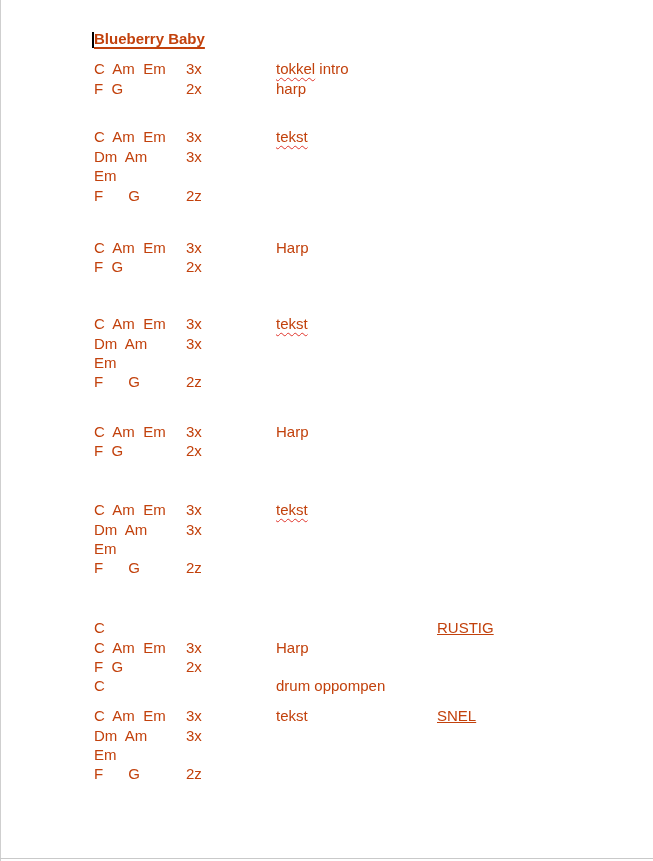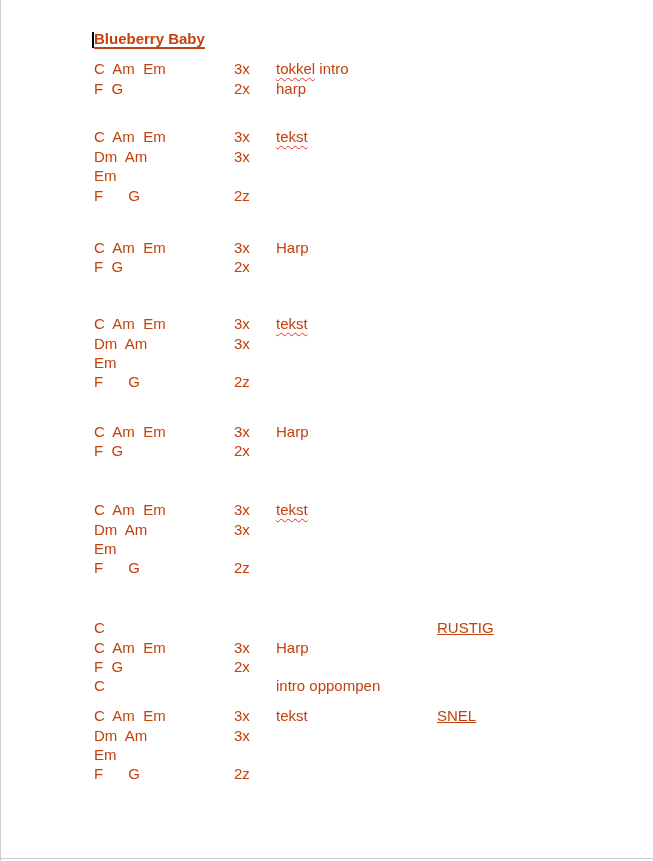--- a/index.html
+++ b/index.html
@@ -57,21 +57,21 @@
     left: 0;
     width: 653px;
     height: 19px;
   }
   .cell {
     position: absolute;
     top: 0;
     white-space: pre;
   }
   .col-chords { left: 94px; }
-  .col-repeat { left: 186px; margin-left: 48px; }
+  .col-repeat { left: 186px; }
   .col-label  { left: 276px; }
   .col-tempo  { left: 437px; text-decoration: underline; }
   .mis {
     text-decoration: underline;
     text-decoration-style: wavy;
     text-decoration-color: #e0342b;
     text-decoration-thickness: 1px;
     text-underline-offset: 3px;
   }
 </style>
@@ -166,21 +166,21 @@
         <span class="cell col-chords">C  Am  Em</span>
         <span class="cell col-repeat">3x</span>
         <span class="cell col-label"><span>Harp</span></span>
       </div>
       <div class="row" style="top: 657px;">
         <span class="cell col-chords">F  G</span>
         <span class="cell col-repeat">2x</span>
       </div>
       <div class="row" style="top: 676px;">
         <span class="cell col-chords">C</span>
-        <span class="cell col-label"><span>intro oppompen</span></span>
+        <span class="cell col-label"><span>drum oppompen</span></span>
       </div>
       <div class="row" style="top: 706px;">
         <span class="cell col-chords">C  Am  Em</span>
         <span class="cell col-repeat">3x</span>
         <span class="cell col-label"><span>tekst</span></span>
         <span class="cell col-tempo">SNEL</span>
       </div>
       <div class="row" style="top: 726px;">
         <span class="cell col-chords">Dm  Am</span>
         <span class="cell col-repeat">3x</span>

